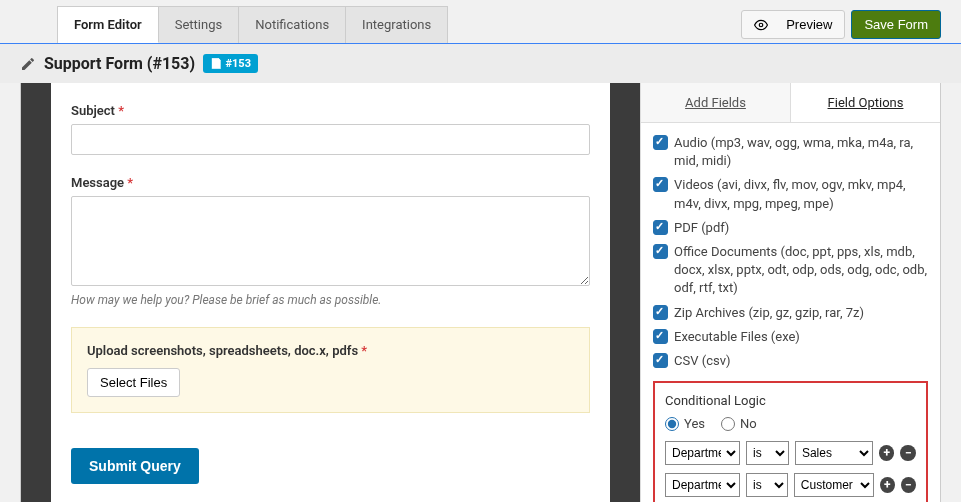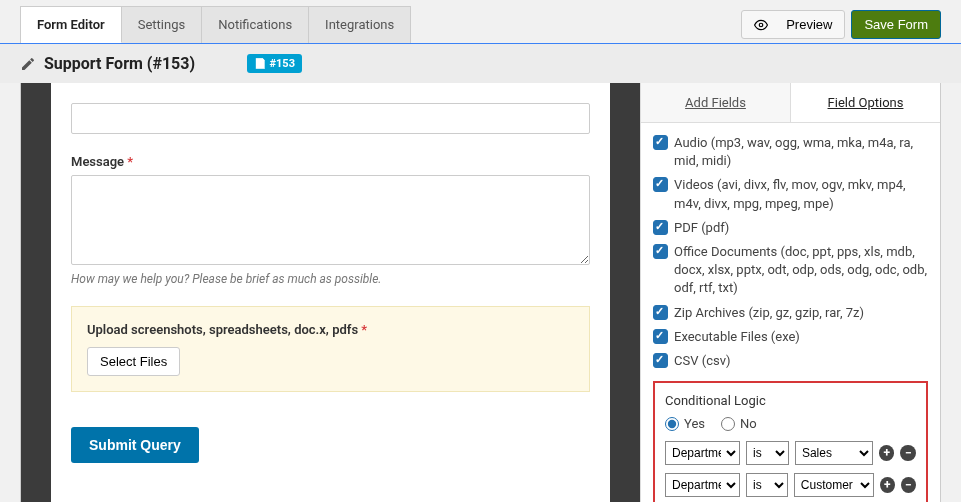--- a/index.html
+++ b/index.html
@@ -1,33 +1,33 @@
 <!DOCTYPE html>
 <html><head>
 <meta charset="utf-8">
 <style>
   * { box-sizing: border-box; margin: 0; padding: 0; }
   body { font-family: -apple-system, BlinkMacSystemFont, "Segoe UI", Roboto, sans-serif; font-size: 13px; color: #444; background: #f1f1f1; }
   .wrap { width: 961px; height: 502px; overflow: hidden; background: #f1f1f1; }
 
   
   .topbar { display:flex; align-items:center; padding: 6px 20px 0 20px; background:#f1f1f1; }
-  .tabs { display:flex; border:1px solid #ccc; border-bottom:none; background:#e4e4e4; }
+  .tabs { display:flex; border:1px solid #ccc; border-bottom:none; background:#e4e4e4;margin-left:37px; }
   .tab { padding:10px 16px; font-size:13px; color:#555; border-right:1px solid #ccc; cursor:pointer; }
   .tab:last-child{border-right:none;}
   .tab.active { background:#fff; font-weight:600; color:#222; border-bottom:1px solid #fff; }
   .spacer { flex:1; }
   .btn { display:inline-flex; align-items:center; gap:18px; border:1px solid #ccc; background:#f7f7f7; padding:6px 12px; font-size:13px; border-radius:3px; cursor:pointer;}
   .btn-primary { background:#4d7c0f; color:#fff; border-color:#006799; }
   .btn svg { width:14px;height:14px; }
 
   .belowbar { border-top:1px solid #3b82f6; background:#ececec; padding:10px 20px; display:flex; align-items:center; gap:8px;}
   .pencil { width:16px;height:16px; color:#555;}
   .formtitle { font-weight:700; font-size:16px; color:#222;}
-  .idbadge { background:#00a0d2; color:#fff; font-size:11px; font-weight:700; padding:3px 7px; border-radius:3px; display:inline-flex; align-items:center; gap:3px;margin-left:44px;}
+  .idbadge { background:#00a0d2; color:#fff; font-size:11px; font-weight:700; padding:3px 7px; border-radius:3px; display:inline-flex; align-items:center; gap:3px;}
   .idbadge:before { content:"📄"; font-size:10px; filter:brightness(200%); }
 
   
   .main { display:flex; border:1px solid #ccc; border-top:none; margin:0 20px; background:#fff; height:420px;}
   .preview { flex:1; overflow:auto; background:#3b3b3b; padding:0; }
   .preview-inner { background:#fff; margin:0 30px; padding:20px 20px 40px 20px; height:100%;}
   .field { margin-bottom:20px;}
   .label { font-weight:600; font-size:13px; color:#333; display:block; margin-bottom:6px;}
   .req { color:#d63638; }
   .input, .ta { width:100%; border:1px solid #ccc; border-radius:2px; padding:7px; font-size:13px; background:#fff; }
@@ -88,20 +88,21 @@
         <path d="M3 17.25V21h3.75l11-11-3.75-3.75-11 11zM20.7 7.04a1 1 0 0 0 0-1.41l-2.34-2.34a1 1 0 0 0-1.41 0l-1.83 1.83 3.75 3.75 1.83-1.83z"></path>
       </svg>
     <span class="formtitle">Support Form (#153)</span>
     <span class="idbadge">#153</span>
   </div>
 
   <div class="main">
     <div class="preview">
       <div class="preview-inner">
         <div class="field">
+          <label class="label"><span>Subject</span> <span class="req">*</span></label>
           <input class="input" type="text" style="">
         </div>
         <div class="field">
           <label class="label"><span>Message</span> <span class="req">*</span></label>
           <textarea class="ta" style=""></textarea>
           <div class="help">How may we help you? Please be brief as much as possible.</div>
         </div>
         <div class="field upload-box">
           <label class="label"><span>Upload screenshots, spreadsheets, doc.x, pdfs</span> <span class="req">*</span></label>
           <button class="select-btn">Select Files</button>

